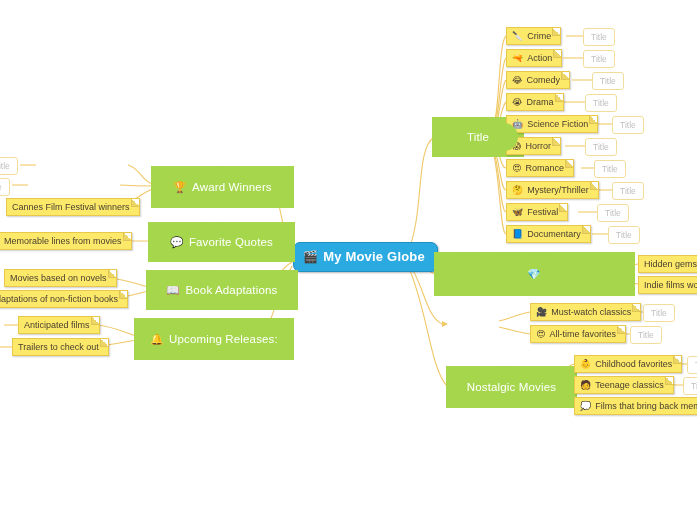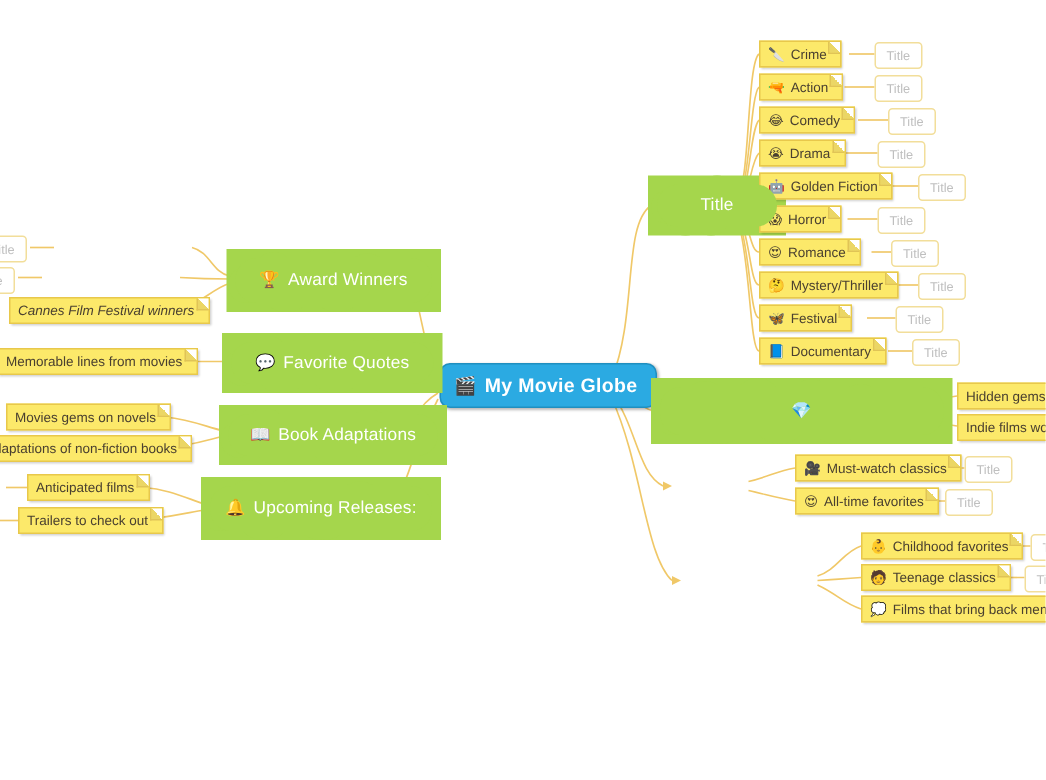--- a/index.html
+++ b/index.html
@@ -181,21 +181,21 @@
 
   <div class="sticky" style="left:506px;top:93px;">
     <span class="emo">😭</span>
     <span>Drama</span>
     <span class="fold"></span>
   </div>
   <div class="title-box" style="left:585px;top:94px;">Title</div>
 
   <div class="sticky" style="left:506px;top:115px;">
     <span class="emo">🤖</span>
-    <span>Golden Fiction</span>
+    <span>Science Fiction</span>
     <span class="fold"></span>
   </div>
   <div class="title-box" style="left:612px;top:116px;">Title</div>
 
   <div class="sticky" style="left:506px;top:137px;">
     <span class="emo">😱</span>
     <span>Horror</span>
     <span class="fold"></span>
   </div>
   <div class="title-box" style="left:585px;top:138px;">Title</div>
@@ -255,20 +255,31 @@
   </div>
   <div class="title-box" style="left:643px;top:304px;">Title</div>
 
   <div class="sticky" style="left:530px;top:325px;">
     <span class="emo">😍</span>
     <span>All-time favorites</span>
     <span class="fold"></span>
   </div>
   <div class="title-box" style="left:630px;top:326px;">Title</div>
 
+  <div class="cloud" style="left:446px;top:366px;width:99px;height:42px;">
+    <span class="bump" style="left:1px;top:12px;width:24px;height:24px;"></span>
+    <span class="bump" style="left:18px;top:2px;width:26px;height:26px;"></span>
+    <span class="bump" style="left:46px;top:0px;width:28px;height:26px;"></span>
+    <span class="bump" style="left:72px;top:4px;width:26px;height:25px;"></span>
+    <span class="bump" style="left:79px;top:14px;width:20px;height:22px;"></span>
+    <span class="bump" style="left:24px;top:18px;width:30px;height:24px;"></span>
+    <span class="bump" style="left:54px;top:18px;width:30px;height:24px;"></span>
+    <span class="body"></span>
+    <span class="lbl">Nostalgic Movies</span>
+  </div>
   <div class="sticky" style="left:574px;top:355px;">
     <span class="emo">👶</span>
     <span>Childhood favorites</span>
     <span class="fold"></span>
   </div>
   <div class="title-box" style="left:687px;top:356px;">Title</div>
 
   <div class="sticky" style="left:574px;top:376px;">
     <span class="emo">🧑</span>
     <span>Teenage classics</span>
@@ -291,21 +302,21 @@
     <span class="bump" style="left:24px;top:18px;width:32px;height:24px;"></span>
     <span class="bump" style="left:58px;top:18px;width:32px;height:24px;"></span>
     <span class="body"></span>
     <span class="emo">🏆</span>
     <span class="lbl">Award Winners</span>
   </div>
   <div class="title-box" style="left:-14px;top:157px;">Title</div>
 
   <div class="title-box" style="left:-22px;top:178px;">Title</div>
 
-  <div class="sticky" style="left:6px;top:198px;font-style:italic;">
+  <div class="sticky" style="left:6px;top:198px;">
     <span>Cannes Film Festival winners</span>
     <span class="fold"></span>
   </div>
 
   <div class="cloud" style="left:148px;top:222px;width:115px;height:40px;">
     <span class="bump" style="left:1px;top:11px;width:24px;height:24px;"></span>
     <span class="bump" style="left:18px;top:2px;width:26px;height:26px;"></span>
     <span class="bump" style="left:48px;top:0px;width:30px;height:26px;"></span>
     <span class="bump" style="left:82px;top:3px;width:28px;height:25px;"></span>
     <span class="bump" style="left:93px;top:12px;width:22px;height:22px;"></span>
@@ -326,21 +337,21 @@
     <span class="bump" style="left:48px;top:0px;width:30px;height:26px;"></span>
     <span class="bump" style="left:86px;top:3px;width:28px;height:25px;"></span>
     <span class="bump" style="left:98px;top:12px;width:22px;height:22px;"></span>
     <span class="bump" style="left:24px;top:16px;width:32px;height:24px;"></span>
     <span class="bump" style="left:62px;top:16px;width:32px;height:24px;"></span>
     <span class="body"></span>
     <span class="emo">📖</span>
     <span class="lbl">Book Adaptations</span>
   </div>
   <div class="sticky" style="left:4px;top:269px;">
-    <span>Movies gems on novels</span>
+    <span>Movies based on novels</span>
     <span class="fold"></span>
   </div>
   <div class="sticky" style="left:-16px;top:290px;">
     <span>Adaptations of non-fiction books</span>
     <span class="fold"></span>
   </div>
 
   <div class="cloud" style="left:134px;top:318px;width:128px;height:42px;">
     <span class="bump" style="left:1px;top:12px;width:24px;height:24px;"></span>
     <span class="bump" style="left:18px;top:2px;width:27px;height:27px;"></span>

